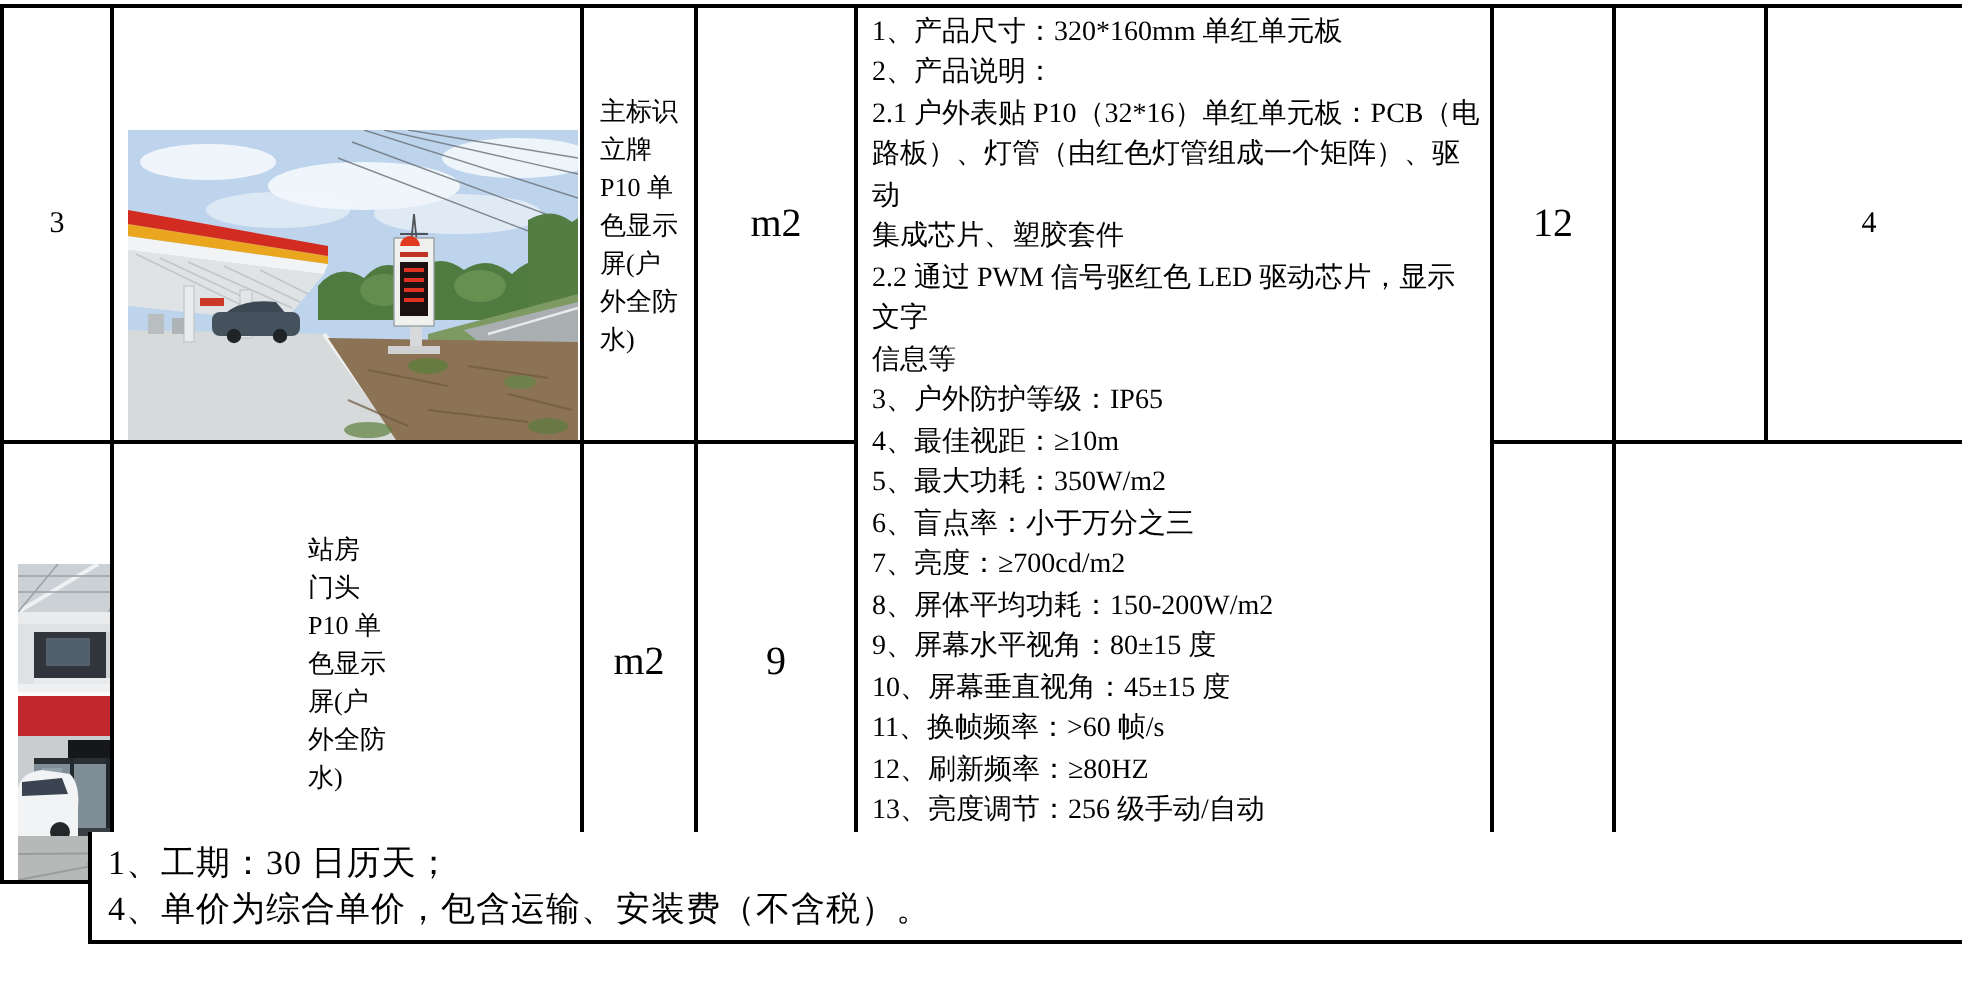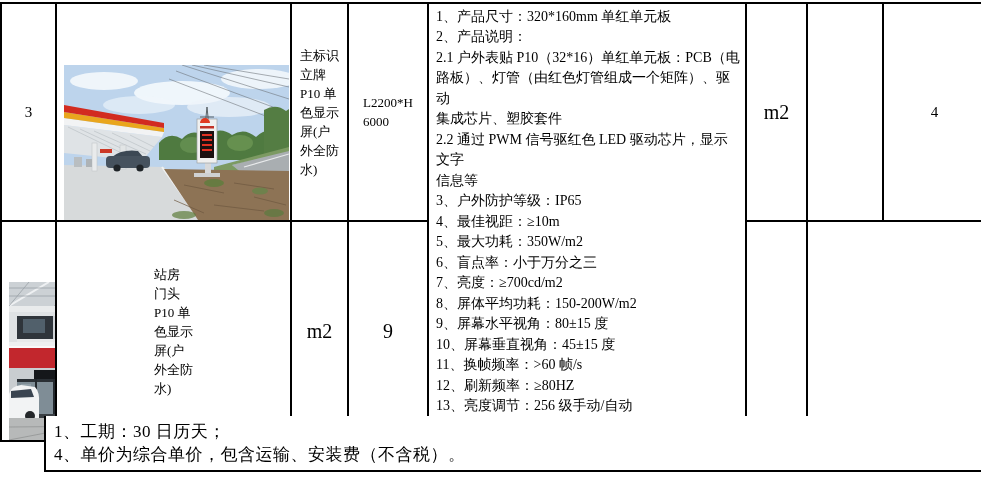--- a/index.html
+++ b/index.html
@@ -135,24 +135,20 @@
     <div class="cell name-cell">
       <span class="pre">主标识
 立牌
 P10 单
 色显示
 屏(户
 外全防
 水)</span>
     </div>
 
-    <div class="cell spec-cell">
-      <span class="pre">L2200*H
-6000</span>
-    </div>
 
     <div class="cell desc-cell">
       <div class="desc-text pre">1、产品尺寸：320*160mm 单红单元板
 2、产品说明：
 2.1 户外表贴 P10（32*16）单红单元板：PCB（电
 路板）、灯管（由红色灯管组成一个矩阵）、驱动
 集成芯片、塑胶套件
 2.2 通过 PWM 信号驱红色 LED 驱动芯片，显示文字
 信息等
 3、户外防护等级：IP65
@@ -165,20 +161,23 @@
 10、屏幕垂直视角：45±15 度
 11、换帧频率：&gt;60 帧/s
 12、刷新频率：≥80HZ
 13、亮度调节：256 级手动/自动
 14、控制方式：手机控制，实时显示</div>
     </div>
 
     <div class="cell unit-cell">
       <span>m2</span>
     </div>
+    <div class="cell qty-cell">
+      <span>12</span>
+    </div>
     <div class="cell"></div>
 
     <div class="cell num-cell">
       <span>4</span>
     </div>
 
     <div class="cell photo-cell">
       <div class="photo2-wrap">
         <svg width="225" height="158" viewBox="0 0 225 158">
           <rect x="0" y="0" width="225" height="158" fill="#c9cdd0"></rect>

